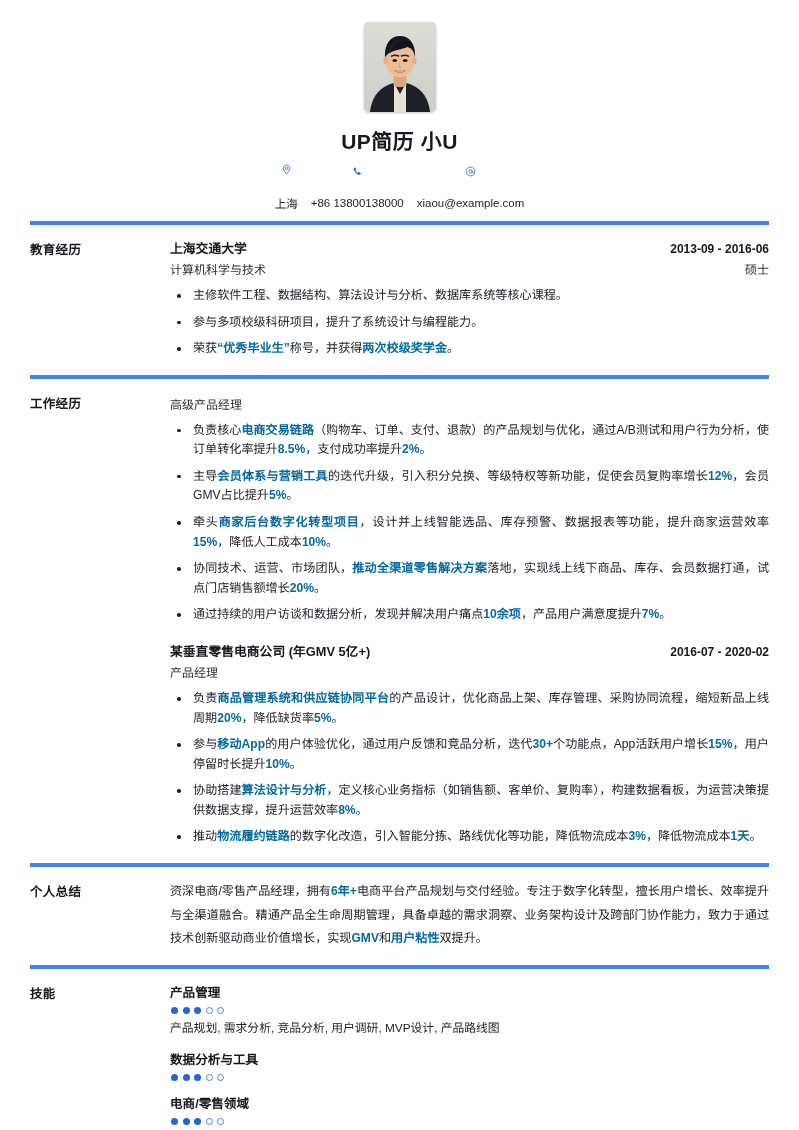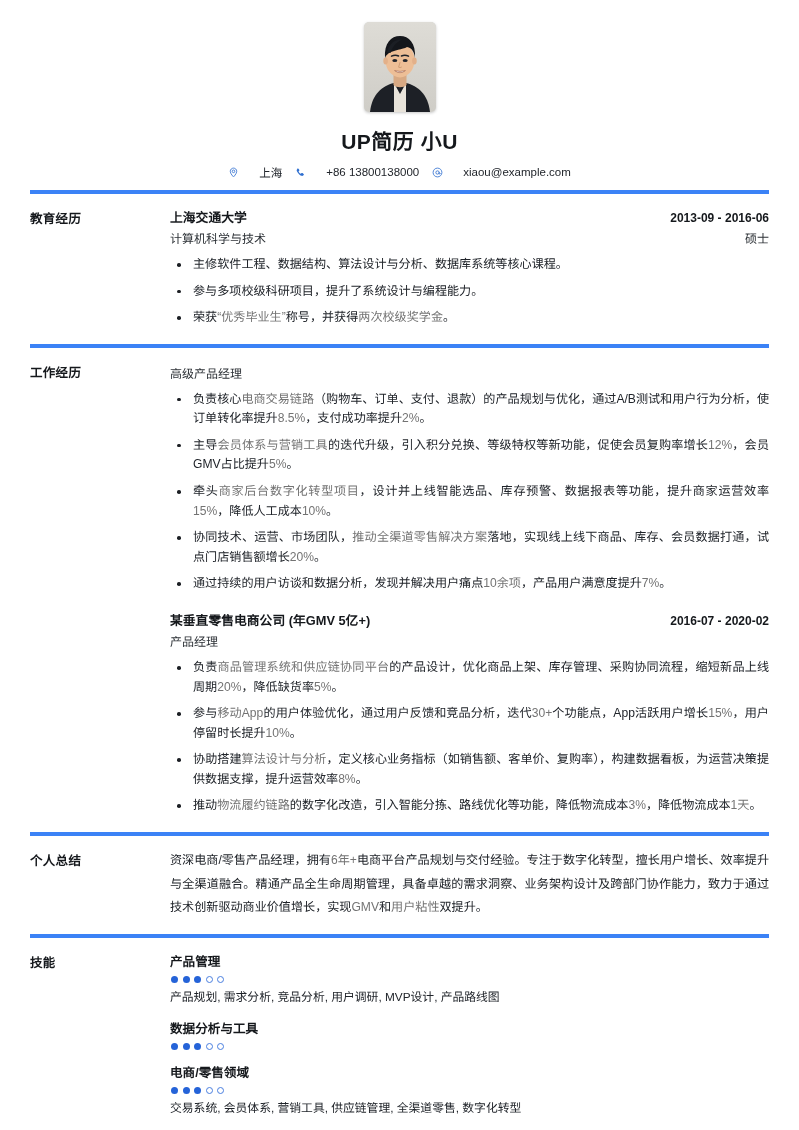--- a/index.html
+++ b/index.html
@@ -59,20 +59,21 @@
     align-items: center;
     gap: 5px;
     flex-wrap: wrap;
   }
   .contact-item {
     display: inline-flex;
     align-items: center;
     gap: 20px;
     padding: 0 4px;
     white-space: nowrap;
+    flex-direction: column;
   }
   .contact-item .ico {
     display: inline-flex;
     align-items: center;
     justify-content: center;
     width: 11px;
     height: 11px;
     color: #2f6fd0;
   }
   .contact-item .ico svg { width: 11px; height: 11px; display:block; }
@@ -154,21 +155,21 @@
   ul.bullets li::before {
     content: "";
     position: absolute;
     left: 7px;
     top: 8px;
     width: 3.6px;
     height: 3.6px;
     border-radius: 50%;
     background: #1c1f24;
   }
-  b, .b { font-weight: 400; color: #737373; }
+  b, .b { font-weight: 700; color: #0369a1; }
 
   
   .summary-text {
     font-size: 12.1px;
     line-height: 1.95;
     color: #20242a;
     text-align: justify;
   }
 
   

